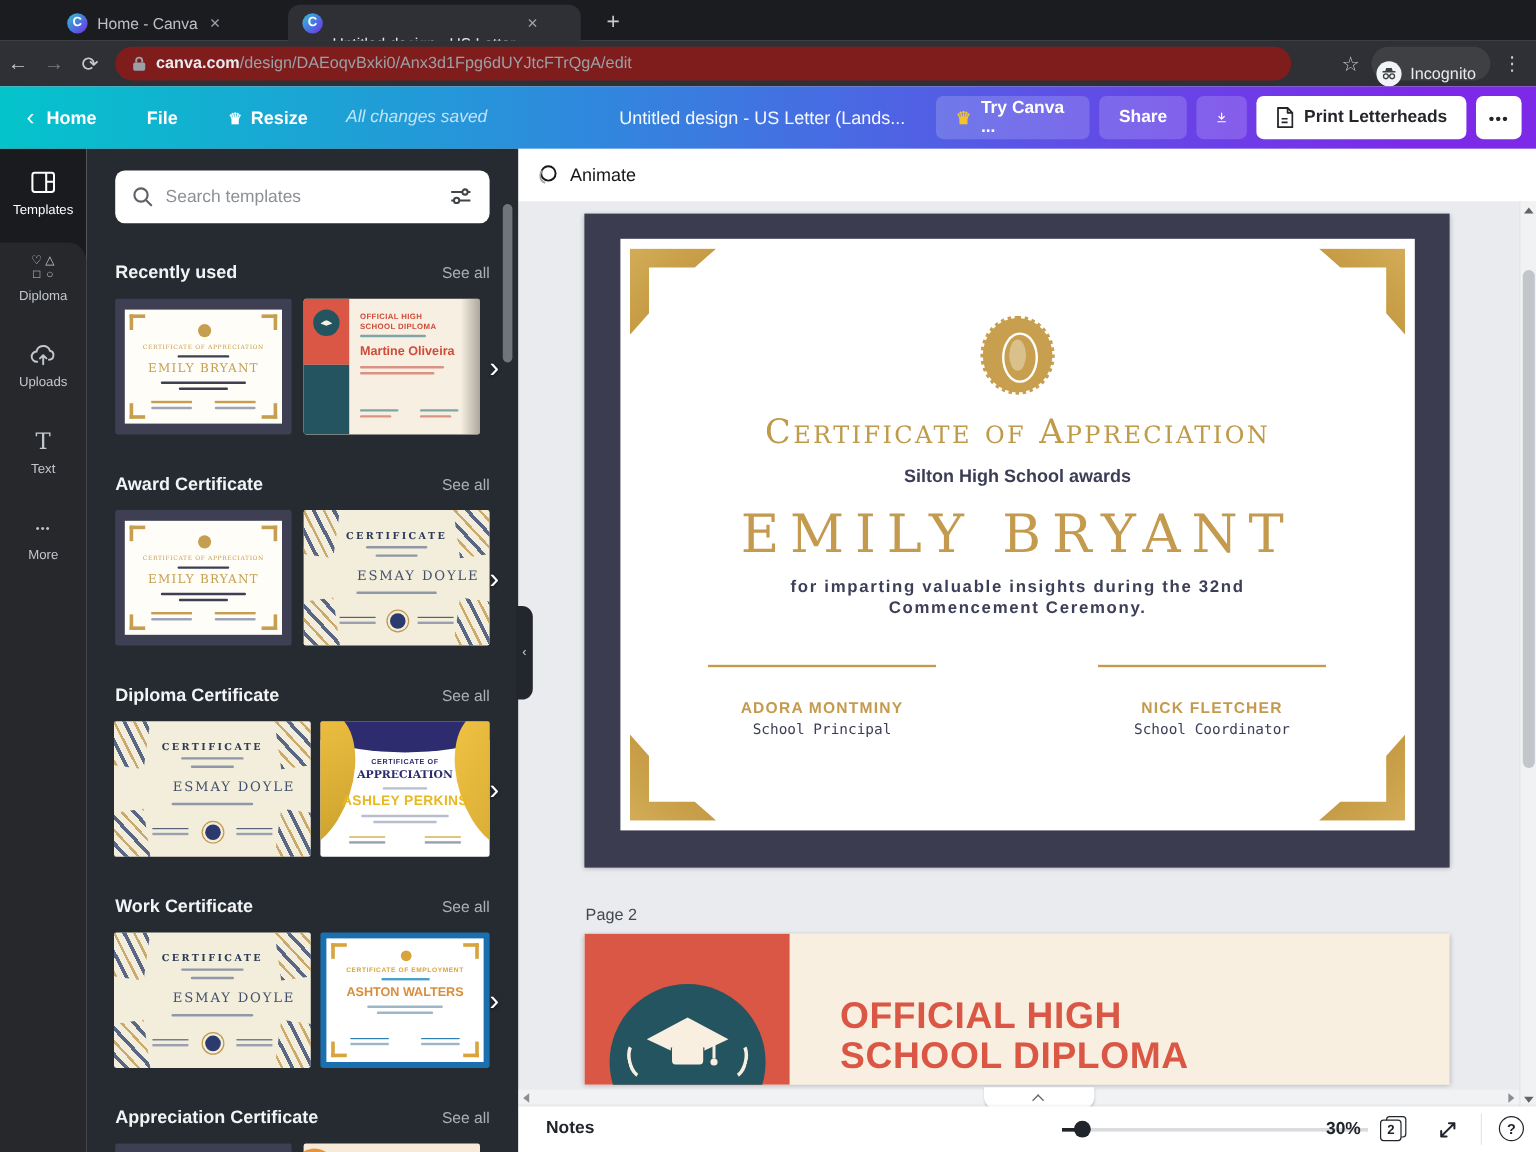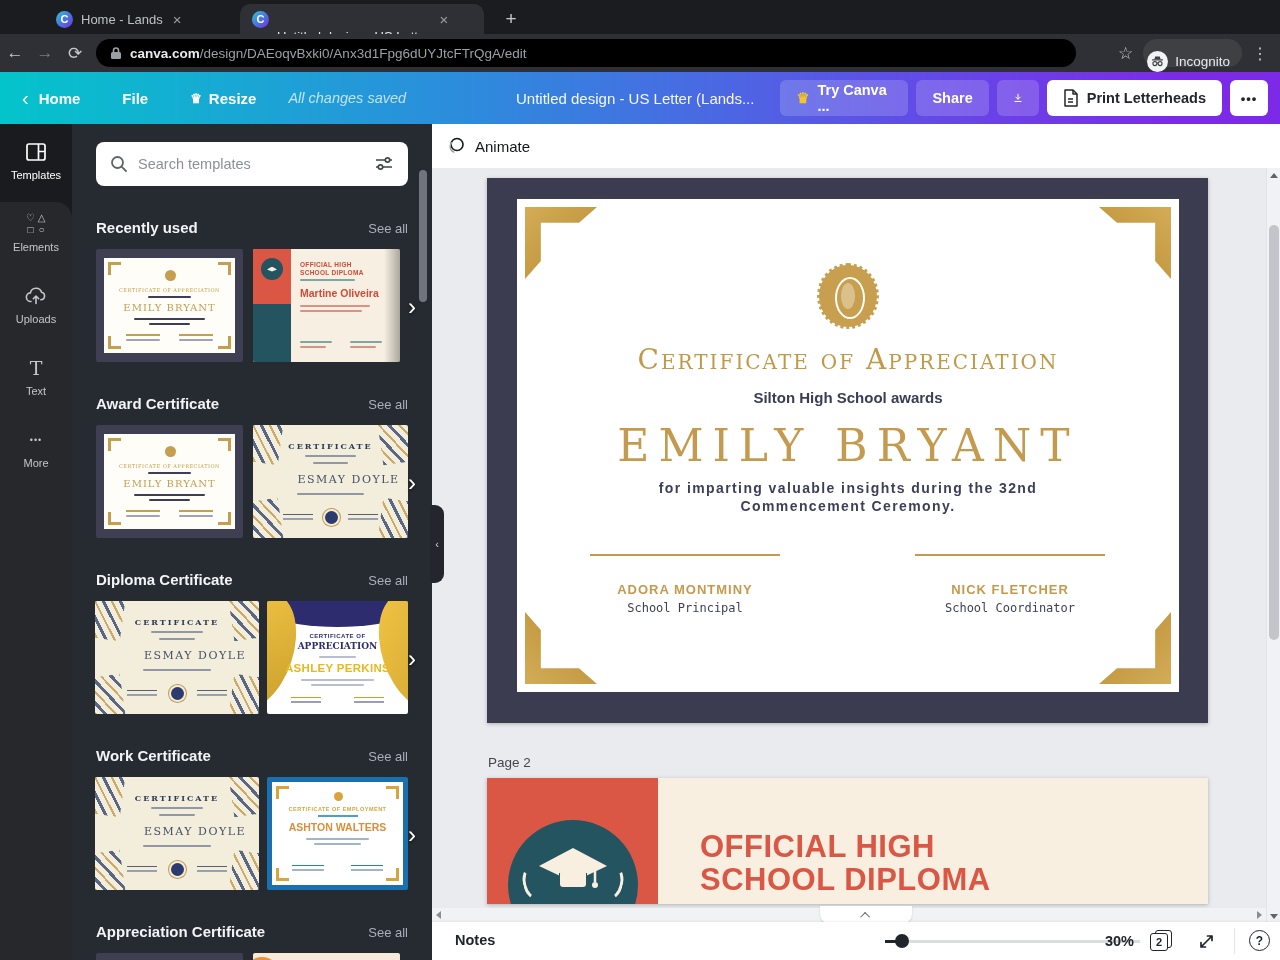--- a/index.html
+++ b/index.html
@@ -18,21 +18,21 @@
              background:linear-gradient(135deg,#35c3cf 0%,#4a71e0 55%,#7d2ae8 100%);
              color:#fff; font-size:11px; font-weight:bold; display:flex; align-items:center; justify-content:center; }
   .tab-close { color:#9aa0a6; font-size:15px; line-height:1; padding:2px; }
   .newtab-btn { position:absolute; left:498px; top:6px; width:26px; height:26px; color:#c6cacd;
                 font-size:19px; display:flex; align-items:center; justify-content:center; }
 
   .navbar { position:absolute; left:0; top:34px; width:1280px; height:38px; background:#2f3035;
             display:flex; align-items:center; }
   .nav-ic { color:#c6c9cc; font-size:17px; width:30px; text-align:center; flex:0 0 30px; }
   .nav-ic.dim { color:#777b80; }
-  .urlbar { position:relative; margin-left:6px; width:980px; height:28px; background:#000000;
+  .urlbar { position:relative; margin-left:6px; width:980px; height:28px; background:#7f1d1d;
             border-radius:14px; display:flex; align-items:center; padding:10px 14px; gap:8px; }
   .urlbar svg { flex:0 0 12px; }
   .url-domain { color:#e8eaed; font-size:13.5px; font-weight:bold; }
   .url-path { color:#9aa0a6; font-size:13.5px; }
   .nav-right { margin-left:auto; display:flex; align-items:center; gap:10px; padding-right:12px; }
   .star { color:#c6c9cc; font-size:17px; }
   .incog { height:28px; background:#3f4043; border-radius:14px; display:flex; align-items:center;
            gap:7px; padding:16px 12px 0 4px; color:#e8eaed; font-size:13.5px; }
   .incog-badge { width:21px; height:21px; border-radius:50%; background:#f1f3f4; display:flex;
                  align-items:center; justify-content:center; }
@@ -264,21 +264,21 @@
                     color:#cfd3d8; font-size:11px; }
 </style>
 </head>
 <body>
 
 <div id="app">
 
   <div class="tabstrip">
     <div class="tab" style="left:44px;width:194px;">
       <span class="favicon">C</span>
-      <span class="tab-title">Home - Lands</span>
+      <span class="tab-title">Home - Canva</span>
       <span class="tab-close">×</span>
     </div>
     <div class="tab active" style="left:240px;width:244px;">
       <span class="favicon">C</span>
       <span class="tab-title">Untitled design - US Letter</span>
       <span class="tab-close">×</span>
     </div>
     <div class="newtab-btn">+</div>
   </div>
 
@@ -362,21 +362,21 @@
       </span>
       <span class="rail-label">Templates</span>
     </div>
     <div class="rail-item">
       <span class="rail-ico elements-grid">
         <span>♡</span>
         <span>△</span>
         <span>□</span>
         <span>○</span>
       </span>
-      <span class="rail-label">Elements</span>
+      <span class="rail-label">Diploma</span>
     </div>
     <div class="rail-item">
       <span class="rail-ico">
         <svg width="24" height="22" viewBox="0 0 24 22">
           <path d="M7 16.5a4.3 4.3 0 0 1-.6-8.6 5.8 5.8 0 0 1 11.2-.6 3.8 3.8 0 0 1-.8 7.5" fill="none" stroke="#c3c7cd" stroke-width="1.6" stroke-linecap="round"></path>
           <path d="M12 18.5v-7M9.3 13.7 12 11l2.7 2.7" fill="none" stroke="#c3c7cd" stroke-width="1.6" stroke-linecap="round" stroke-linejoin="round"></path>
         </svg>
       </span>
       <span class="rail-label">Uploads</span>
     </div>

